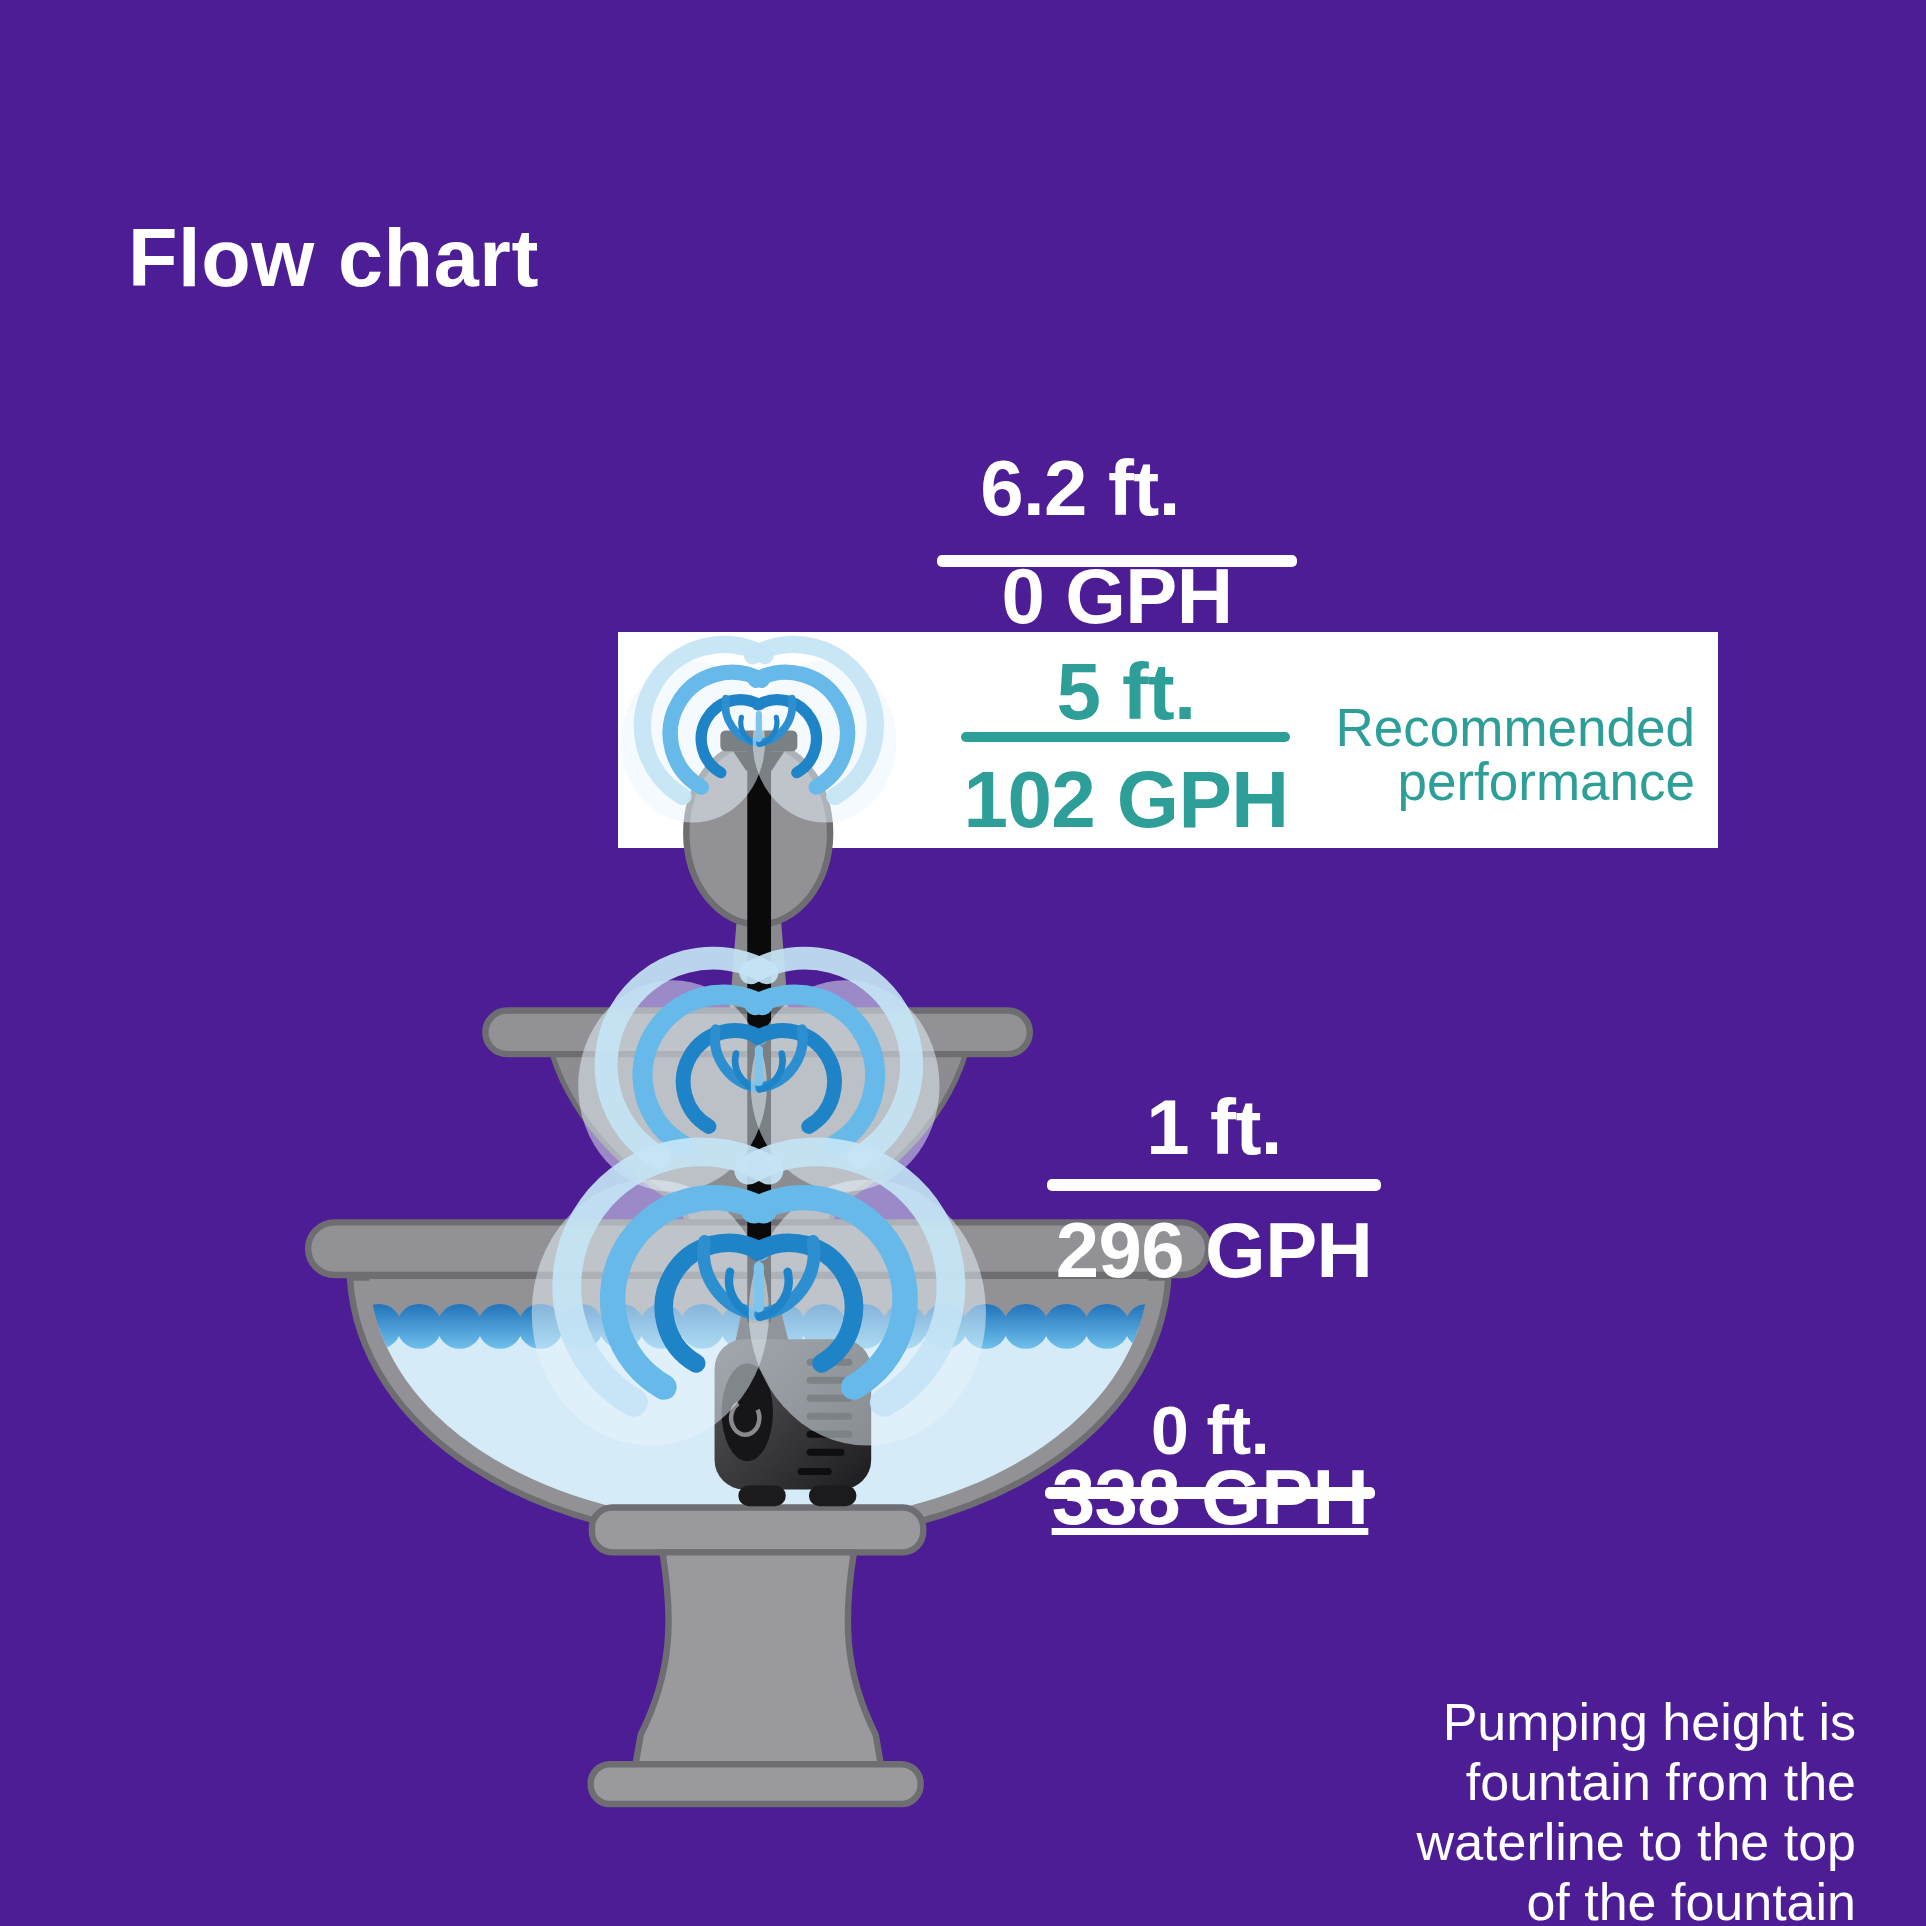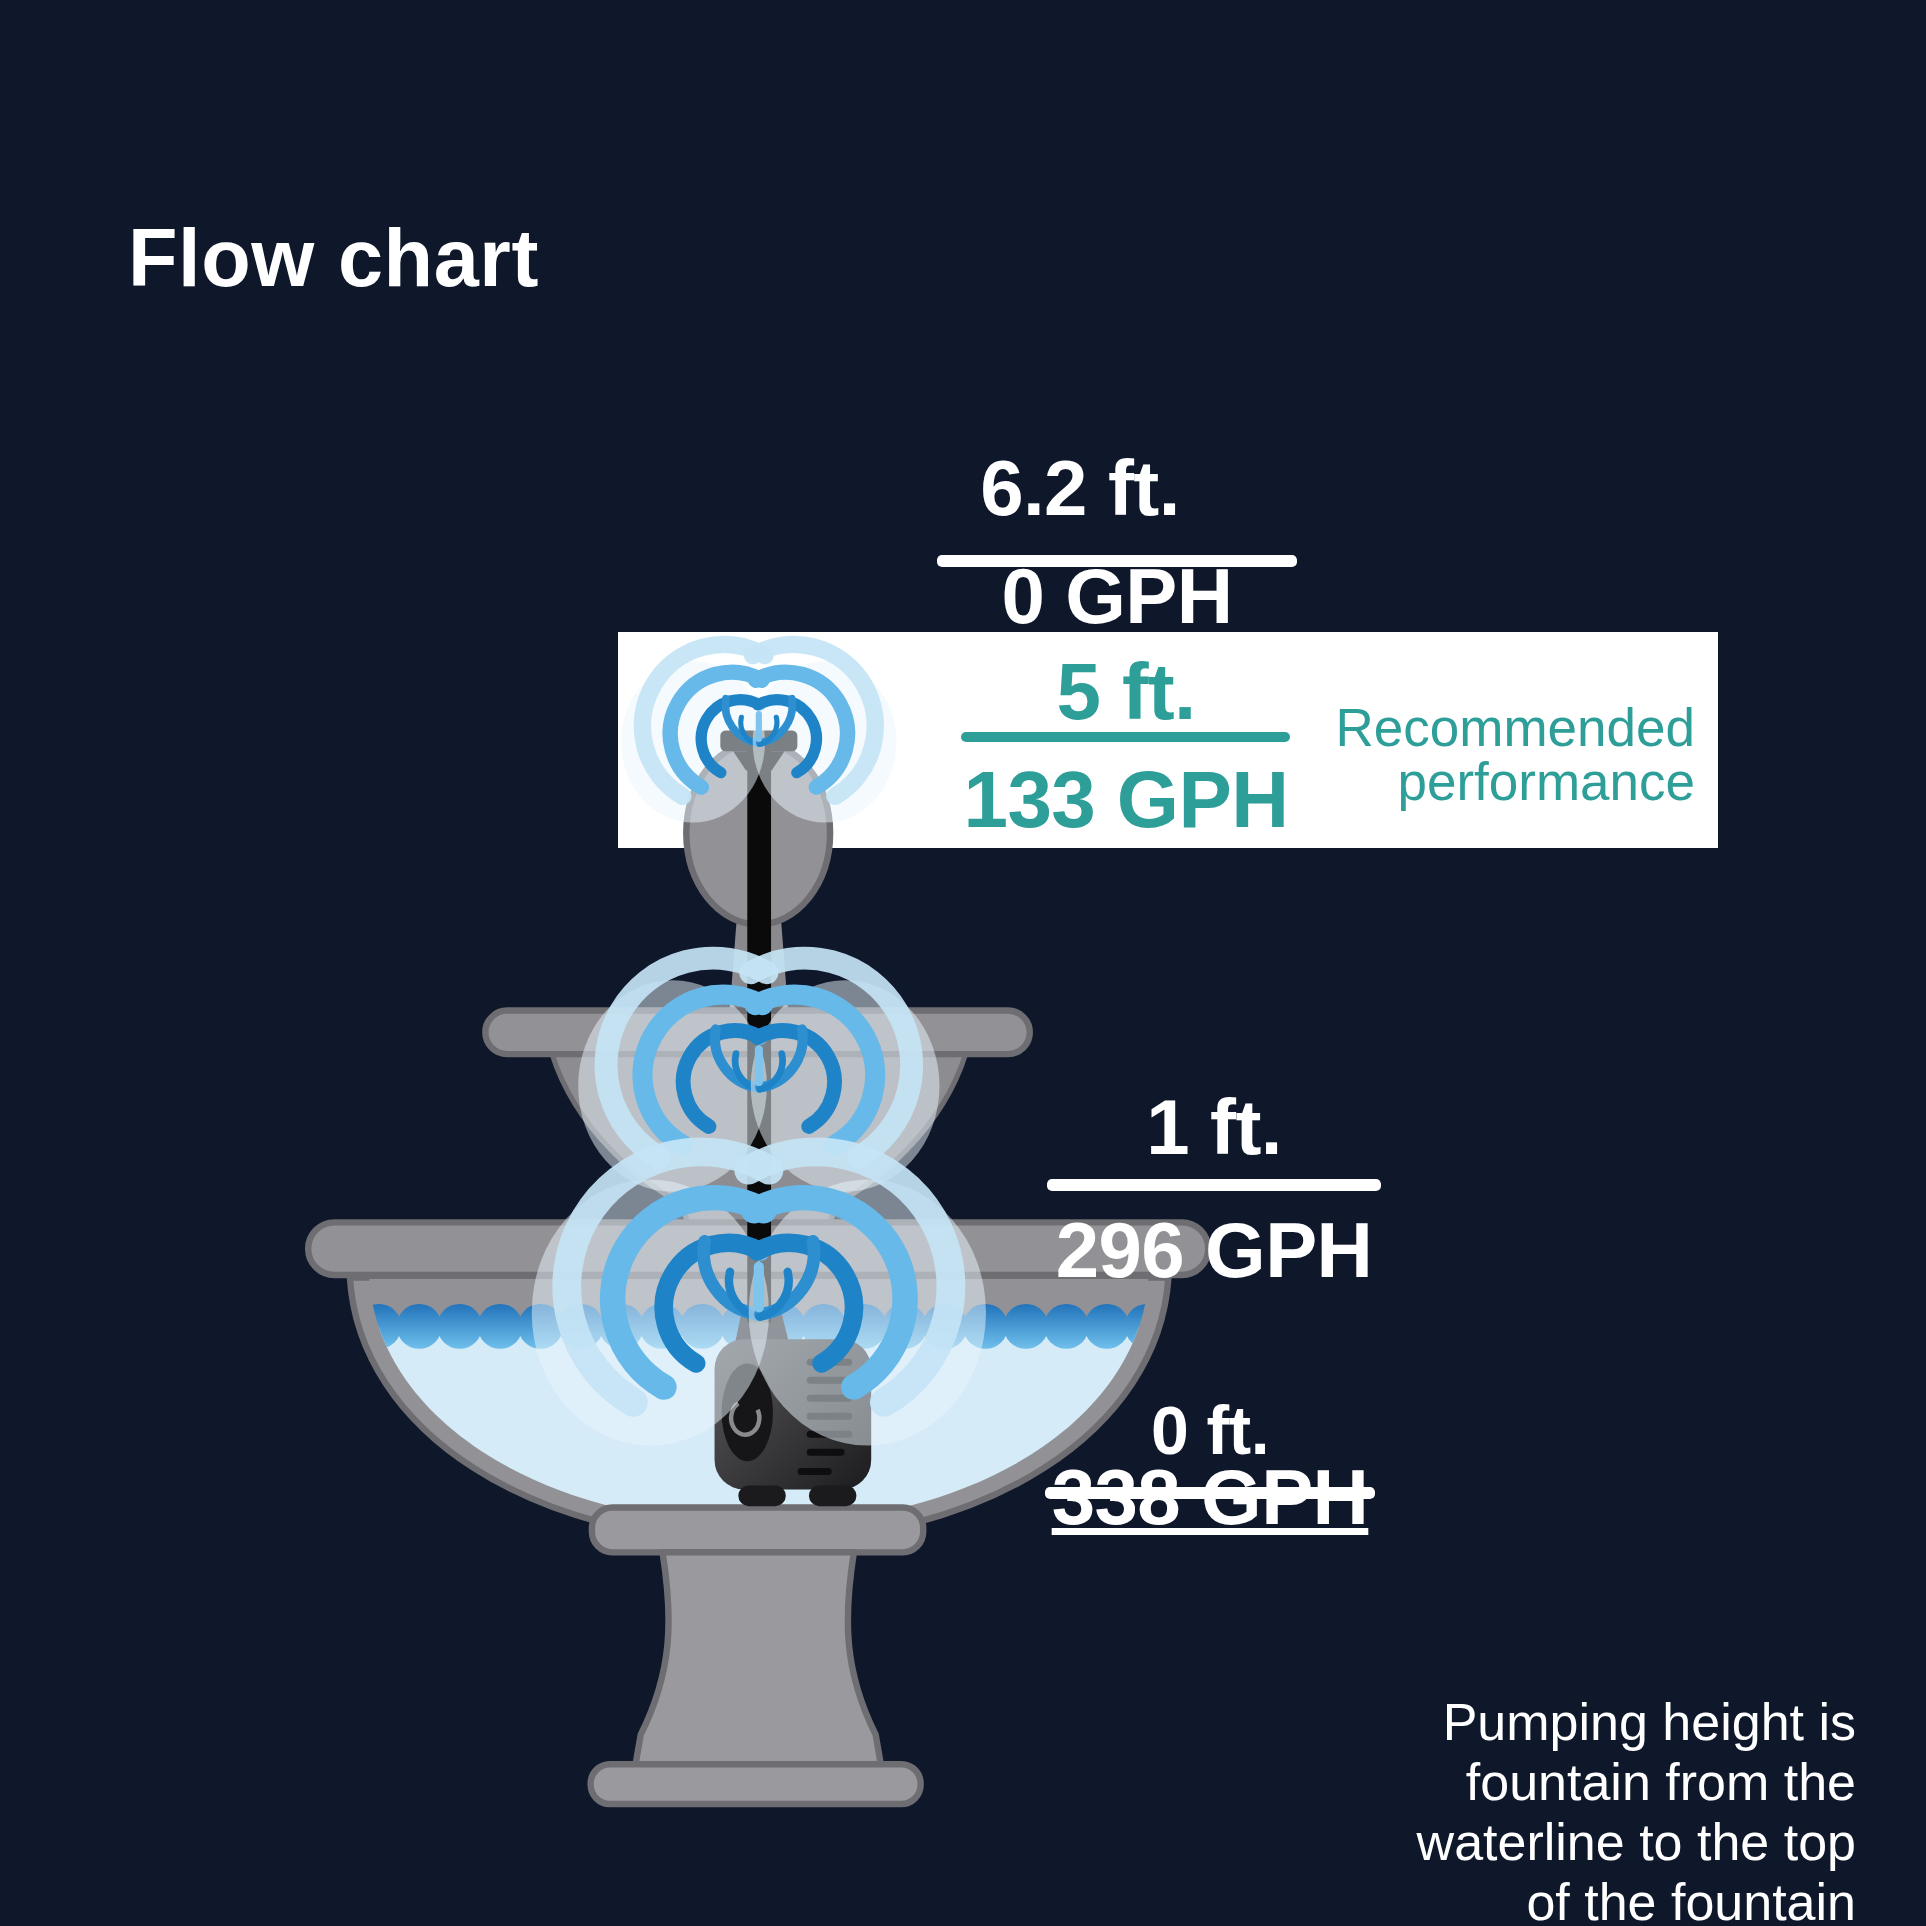--- a/index.html
+++ b/index.html
@@ -54,32 +54,32 @@
   #footnote{
     left:1213px;top:1664px;width:643px;
     text-align:right;color:#fff;font-size:52px;line-height:60px;
     font-weight:400;z-index:3;margin-top:28px;
   }
   #fountain-svg{left:0;top:0;width:1926px;height:1926px;z-index:2;}
 </style>
 </head>
 <body>
 
-<div id="canvas" style="background:#0f172a;">
+<div id="canvas" style="background:#4c1d95;">
 
   <div class="abs" id="page-title">Flow chart</div>
 
   <div class="abs spec-height" id="spec-max-height">6.2 ft.</div>
   <div class="abs divider" id="divider-max"></div>
   <div class="abs spec-flow" id="spec-max-flow">0 GPH</div>
 
   <div class="abs" id="recommended-box"></div>
   <div class="abs" id="spec-reco-height">5 ft.</div>
   <div class="abs" id="divider-reco"></div>
-  <div class="abs" id="spec-reco-flow">133 GPH</div>
+  <div class="abs" id="spec-reco-flow">102 GPH</div>
   <div class="abs" id="reco-note">
     <div>Recommended</div>
     <div>performance</div>
   </div>
 
   <div class="abs spec-height" id="spec-1ft-height">1 ft.</div>
   <div class="abs divider" id="divider-1ft"></div>
   <div class="abs spec-flow" id="spec-1ft-flow">296 GPH</div>
 
   <div class="abs spec-height" id="spec-0ft-height">0 ft.</div>

